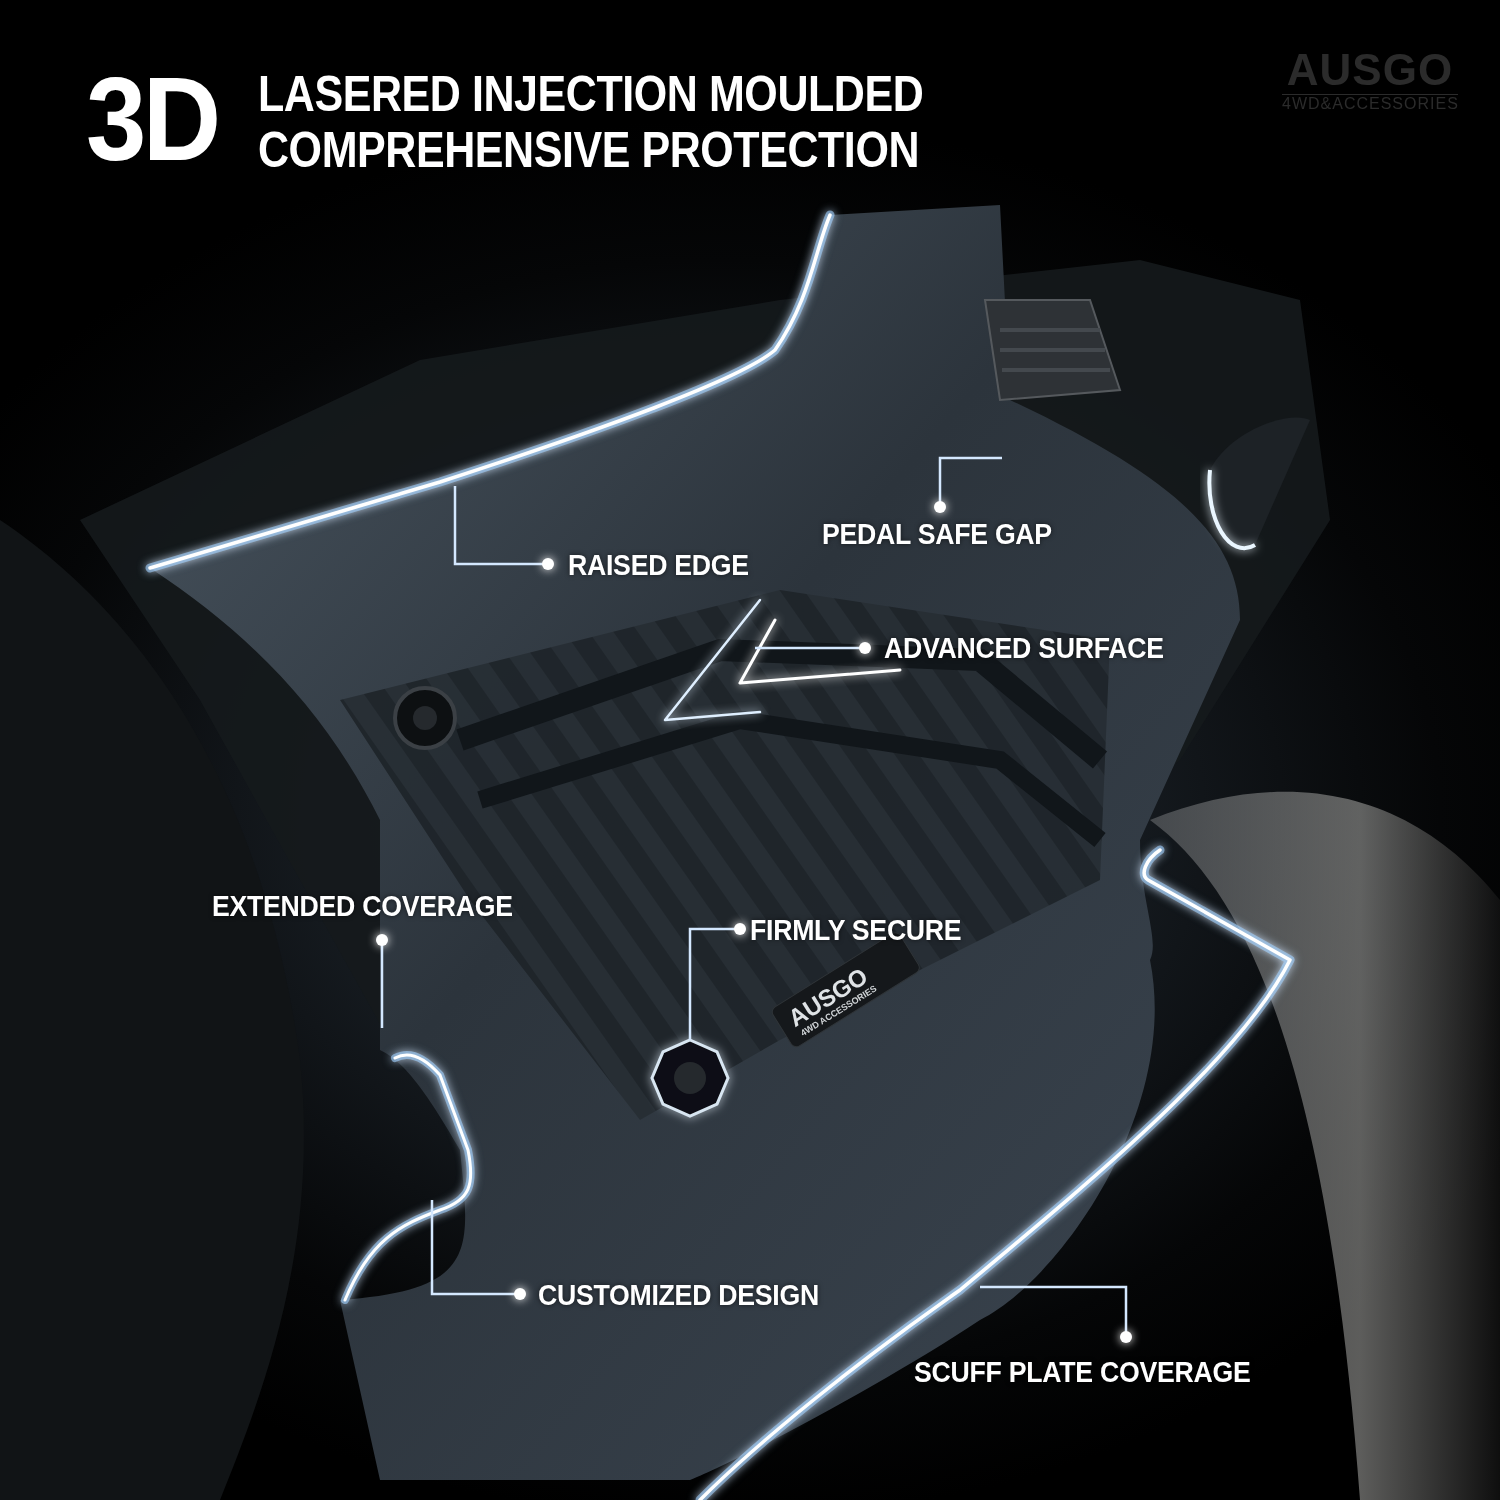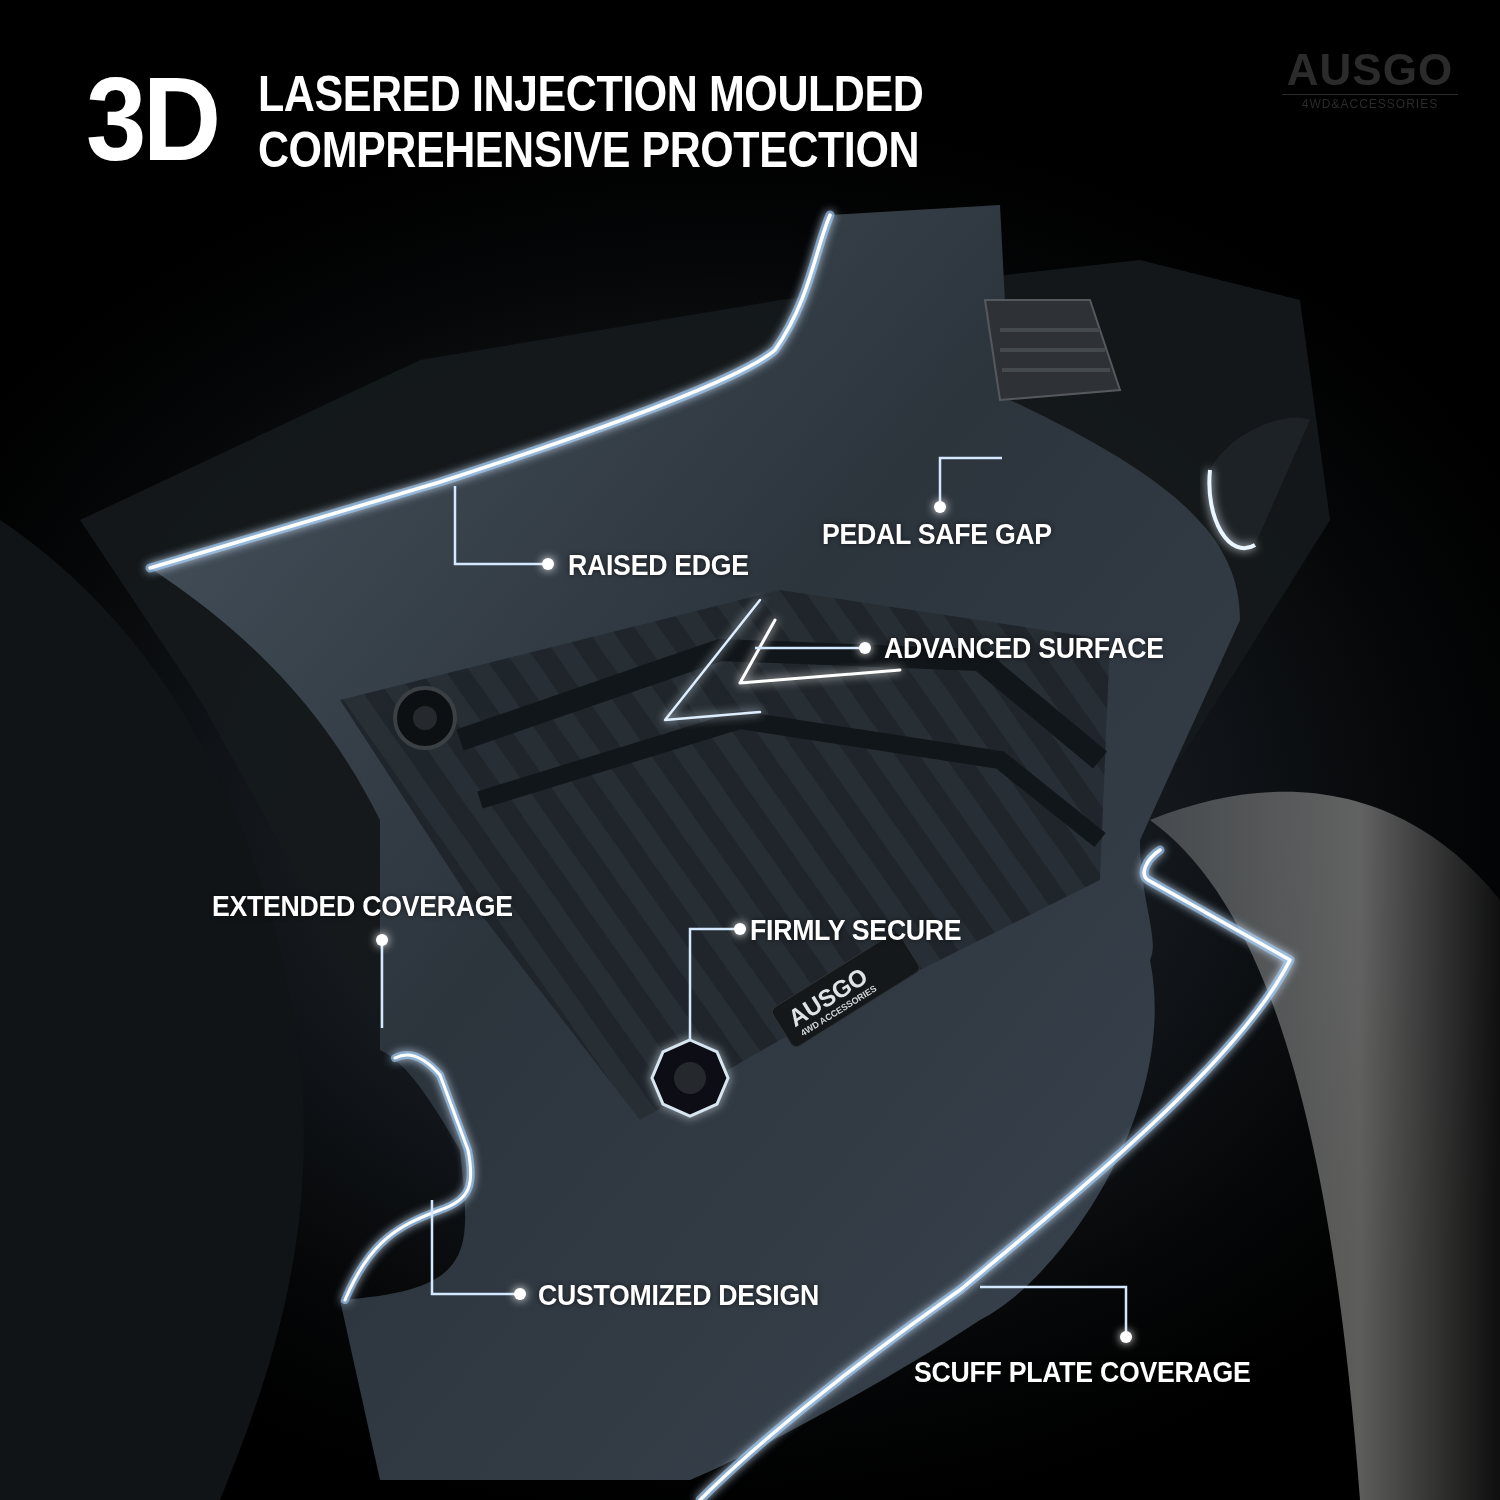--- a/index.html
+++ b/index.html
@@ -5,21 +5,21 @@
   html,body{margin:0;padding:0;background:#000;}
   #stage{position:relative;width:1500px;height:1500px;overflow:hidden;
     background:radial-gradient(ellipse 900px 700px at 720px 820px,#2a3139 0%,#151a1f 45%,#050607 80%,#000 100%);
     font-family:"Liberation Sans","DejaVu Sans",sans-serif;}
   svg.scene{position:absolute;left:0;top:0;width:1500px;height:1500px;}
   .title3d{position:absolute;left:86px;top:60px;font-size:118px;font-weight:bold;color:#fff;letter-spacing:-4px;line-height:1;transform:scaleX(0.92);transform-origin:left top;}
   .title-lines{position:absolute;left:258px;top:66px;color:#fff;font-weight:bold;font-size:50px;line-height:56px;letter-spacing:-0.5px;transform:scaleX(0.86);transform-origin:left top;white-space:nowrap;}
   .brand{position:absolute;left:1282px;top:48px;width:176px;color:#2b2b2b;text-align:center;}
   .brand .name{font-weight:bold;font-size:44px;letter-spacing:1px;line-height:44px;}
   .brand .rule{height:1px;background:#2b2b2b;margin:2px 0 2px;}
-  .brand .sub{font-size:12px;letter-spacing:1px;line-height:14px;}
+  .brand .sub{font-size:16px;letter-spacing:1px;line-height:14px;}
   .label{position:absolute;color:#fff;font-weight:bold;font-size:29px;white-space:nowrap;letter-spacing:-0.3px;transform:scaleX(0.92);transform-origin:left top;text-shadow:0 0 6px rgba(0,0,0,.6);}
 </style>
 </head>
 <body>
 
 <div id="stage">
 
   <svg class="scene" viewBox="0 0 1500 1500">
     <defs>
       <linearGradient id="matGrad" x1="0" y1="0" x2="1" y2="1">

